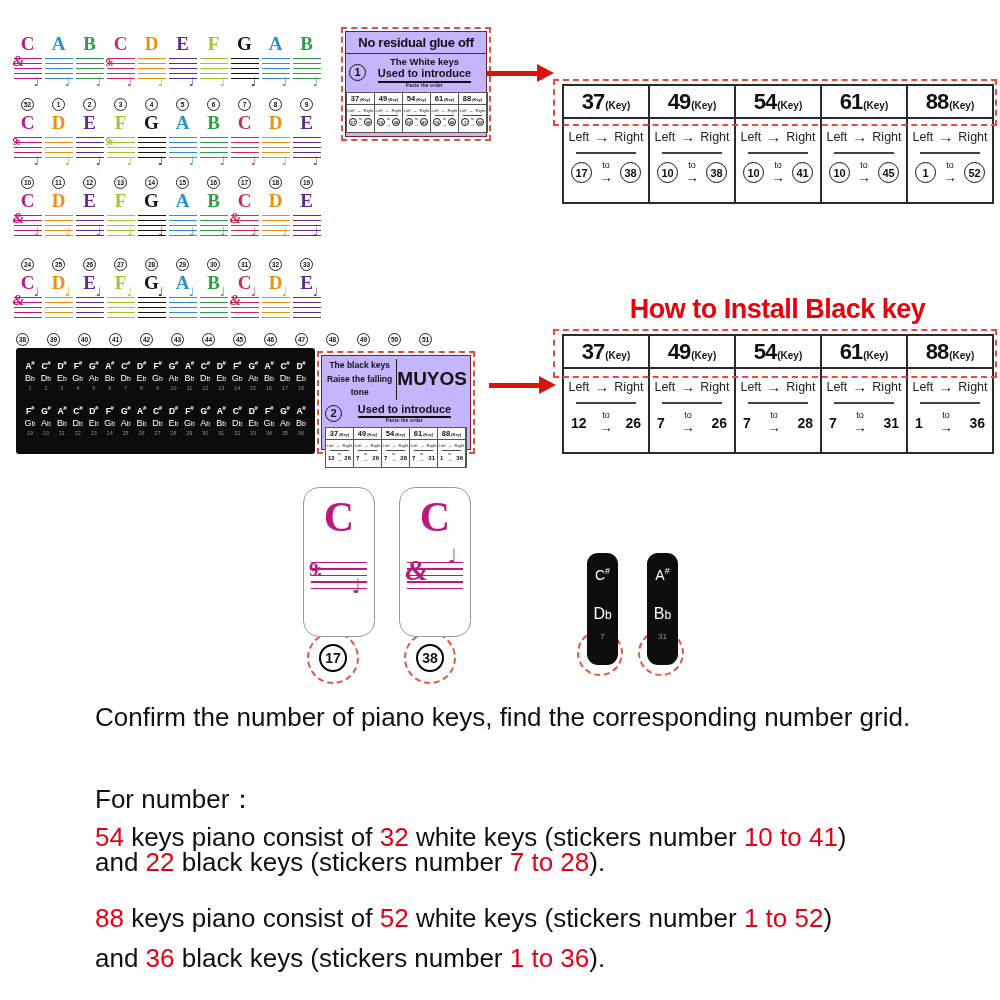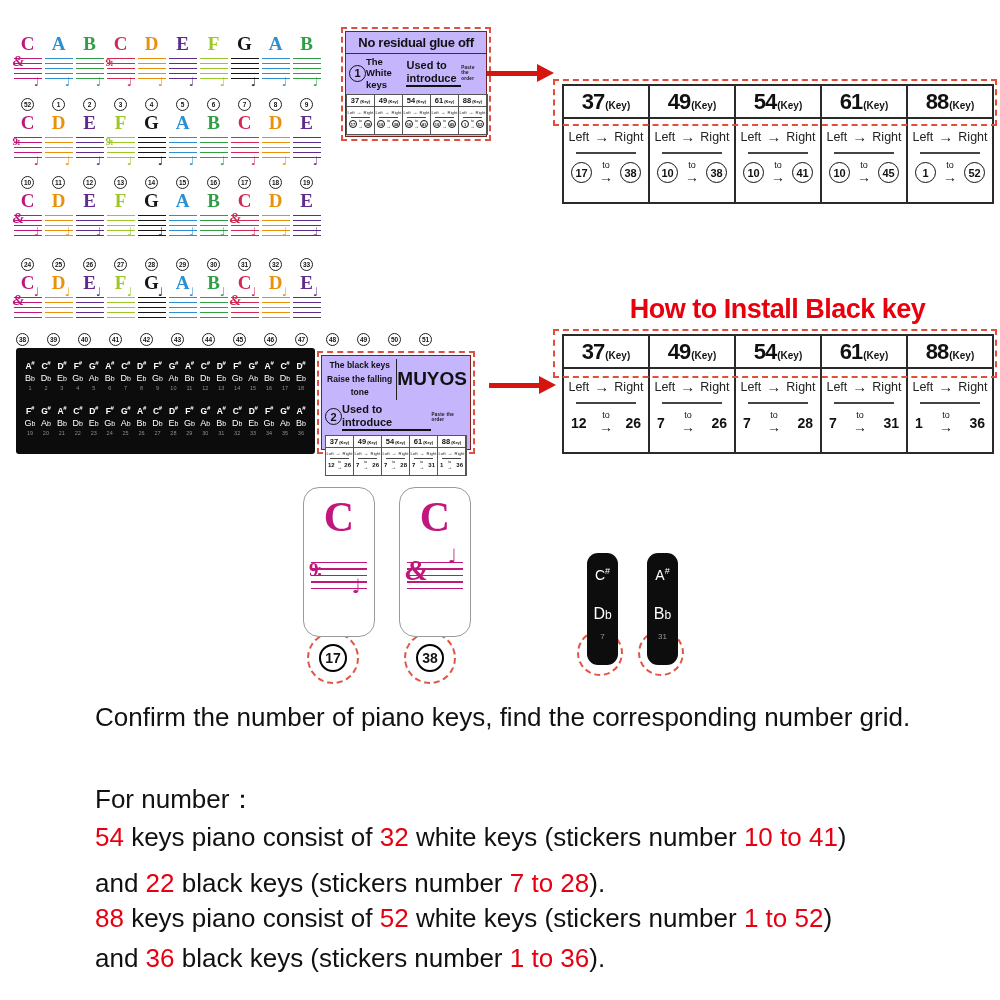--- a/index.html
+++ b/index.html
@@ -47,21 +47,21 @@
   #box1{left:341px;top:27px;width:150px;height:114px;}
   #box2{left:317px;top:351px;width:158px;height:103px;}
   .ib-inner{border:1px solid #7f1d1d;height:100%;box-sizing:border-box;display:flex;
       flex-direction:column;background:#c4b5fd;}
   .ib-headline{font-size:13px;font-weight:800;text-align:center;margin-top:3px;letter-spacing:-0.3px;}
   .fine-print{width:72px;height:2px;background:#b5b5b5;margin:2px auto 1px;}
   .ib-div{border-top:1px solid #333;}
   .ib-mid{display:flex;align-items:center;padding:2px 3px;}
   .badge{min-width:17px;height:17px;border:1.3px solid #111;border-radius:50%;display:flex;
       align-items:center;justify-content:center;font-size:11px;font-weight:700;box-sizing:border-box;}
-  .ib-texts{flex:1;display:flex;flex-direction:row;align-items:center;line-height:1.2;}
+  .ib-texts{flex:1;display:flex;flex-direction:column;align-items:center;line-height:1.2;}
   .t1{font-size:9.5px;font-weight:800;}
   .t2{font-size:11px;font-weight:800;border-bottom:2px solid #111;}
   .t3{font-size:4.5px;font-weight:700;letter-spacing:0.3px;}
   .ib2-top{display:flex;align-items:center;padding:3px 3px 1px;}
   .ib2-left{width:88px;text-align:center;font-size:8.5px;font-weight:800;line-height:1.6;
       border-right:1px solid #222;padding-right:2px;}
   .muyos{flex:1;text-align:left;font-size:19px;font-weight:900;letter-spacing:0px;}
 
   
   .install-title{position:absolute;text-align:center;font-size:27px;font-weight:700;
@@ -150,21 +150,21 @@
   .bs-sharp sup{font-size:9px;}
   .bs-flat{margin-top:24px;font-size:16px;line-height:1;}
   .bs-flat .sm{font-size:12px;}
   .bs-num{margin-top:10px;font-size:8px;color:#999;}
 
   
   .caption{position:absolute;left:95px;top:702px;font-size:26px;color:#111;}
   .for-example{position:absolute;left:95px;top:782px;font-size:26px;color:#111;}
   .example-line{position:absolute;left:95px;font-size:26px;color:#111;}
   #ex1{top:822px;}
-  #ex2{top:868px;}
+  #ex2{top:847px;}
   #ex3{top:903px;}
   #ex4{top:943px;}
   .rd{color:#e60012;}
 </style>
 </head>
 <body>
 
 <div class="stage">
 
   <div id="white-sheet">

